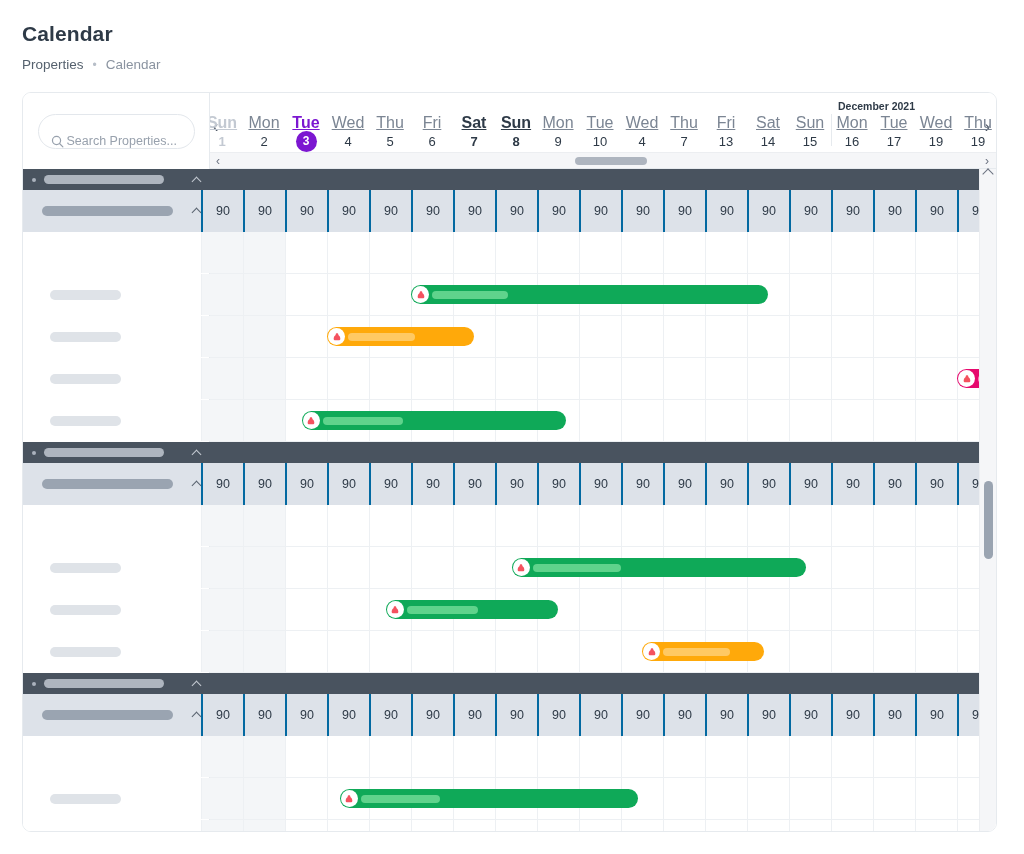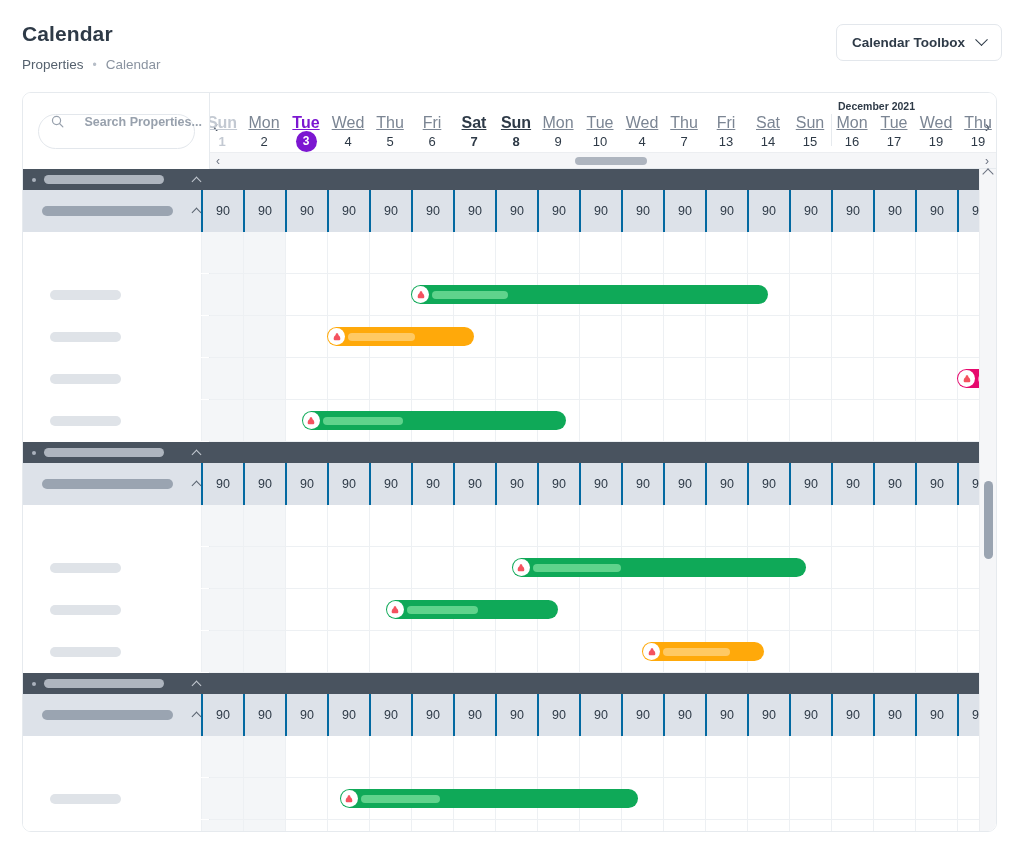--- a/index.html
+++ b/index.html
@@ -92,25 +92,24 @@
     border-right: 1px solid #e6eaee;
     display: flex;
     align-items: center;
     justify-content: center;
   }
   .search-box {
     width: 157px; height: 35px;
     border: 1px solid #e3e7ec;
     border-radius: 18px;
     display: flex;
-    align-items: flex-start;
+    align-items: flex-end;
     padding: 0 12px;
-    gap: 21px;
+    gap: 3px;
     cursor: text;
-    font-weight: bold;
   }
   .search-icon {
     width: 13px; height: 13px;
     flex: 0 0 auto;
   }
   .search-placeholder {
     font-size: 12.5px;
     color: #98a1ad;
     white-space: nowrap;
   }
@@ -387,24 +386,20 @@
 <body>
 
 <div class="page-frame">
 
   <div class="page-header">
     <div class="page-title">Calendar</div>
     <div class="breadcrumb">
       <span>Properties</span>
       <span class="crumb-dot">•</span>
       <span class="crumb-link">Calendar</span>
-    </div>
-    <div class="toolbox-button">
-      <span>Calendar Toolbox</span>
-      <span class="chev-down"></span>
     </div>
   </div>
 
   <div class="cal-card">
 
     <div class="search-cell">
       <div class="search-box">
         <svg class="search-icon" viewBox="0 0 16 16">
           <circle cx="6.8" cy="6.8" r="5" fill="none" stroke="#98a1ad" stroke-width="1.5"></circle>
           <line x1="10.5" y1="10.5" x2="14.6" y2="14.6" stroke="#98a1ad" stroke-width="1.5" stroke-linecap="round"></line>

